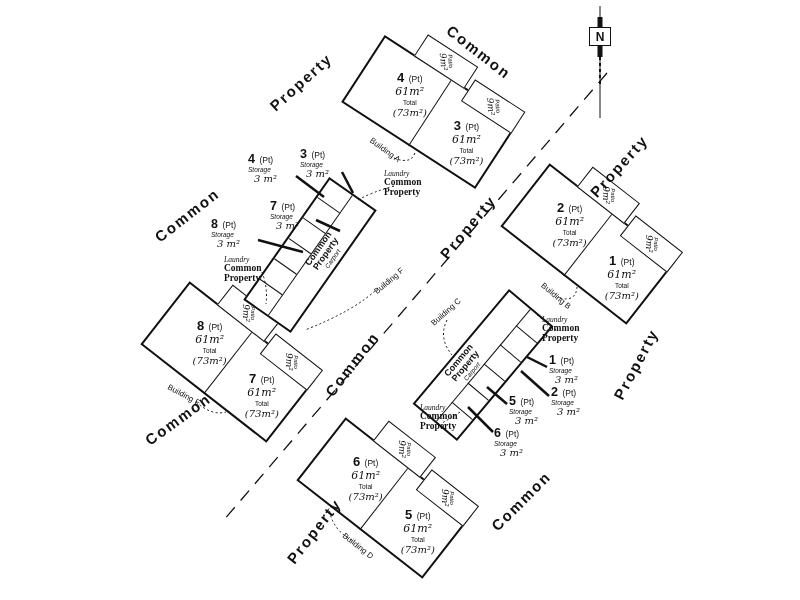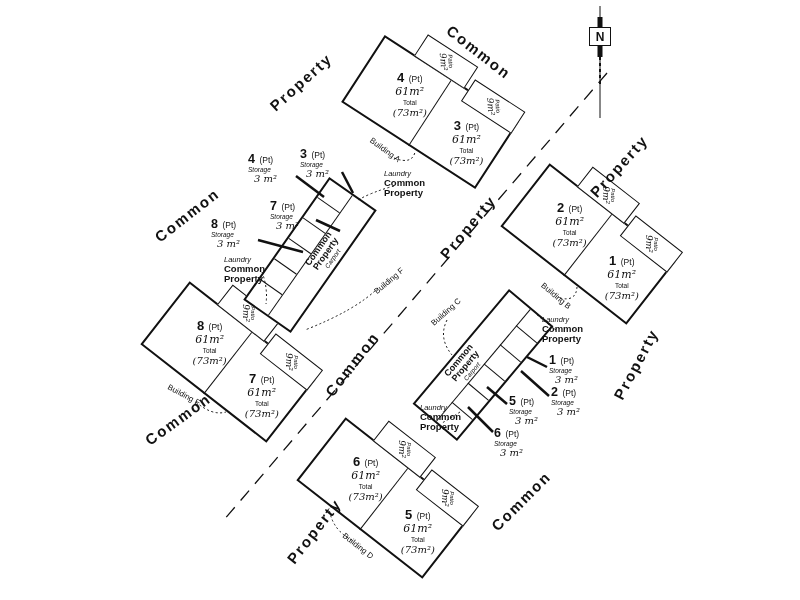--- a/index.html
+++ b/index.html
@@ -31,21 +31,21 @@
   .sbldg{position:absolute;width:150px;height:58px;border:2px solid #111;background:#fff;
          box-sizing:border-box;z-index:4;}
   .smid{position:absolute;left:0;right:0;top:27px;border-top:1.5px solid #111;}
   .svl{position:absolute;width:0;border-left:1.3px solid #111;height:27px;}
   .svl.topside{top:0;}
   .svl.botside{top:27px;}
   .stext{position:absolute;width:50px;text-align:center;line-height:1.05;}
   .scommon{font-weight:bold;font-size:9px;}
   .ssub{font-size:6.5px;font-style:italic;}
   
-  .llabel{position:absolute;z-index:8;line-height:1.1;}
+  .llabel{position:absolute;z-index:8;line-height:1.1;font-family:Liberation Serif, serif;}
   .ltag{font-size:7.5px;font-style:italic;display:block;}
   .lbold{font-weight:bold;font-size:9.5px;width:54px;line-height:1.05;}
   
   .stlabel{position:absolute;z-index:8;line-height:1.05;width:52px;}
   .stnum{font-weight:bold;font-size:12.5px;}
   .stpt{font-size:8.5px;}
   .stkind{font-size:6.5px;font-style:italic;display:block;}
   .starea{font-size:10px;font-style:italic;font-family:"DejaVu Serif",serif;display:block;padding-left:6px;}
   
   .bname{position:absolute;z-index:8;font-size:8px;white-space:nowrap;transform:translate(-50%,-50%);}

